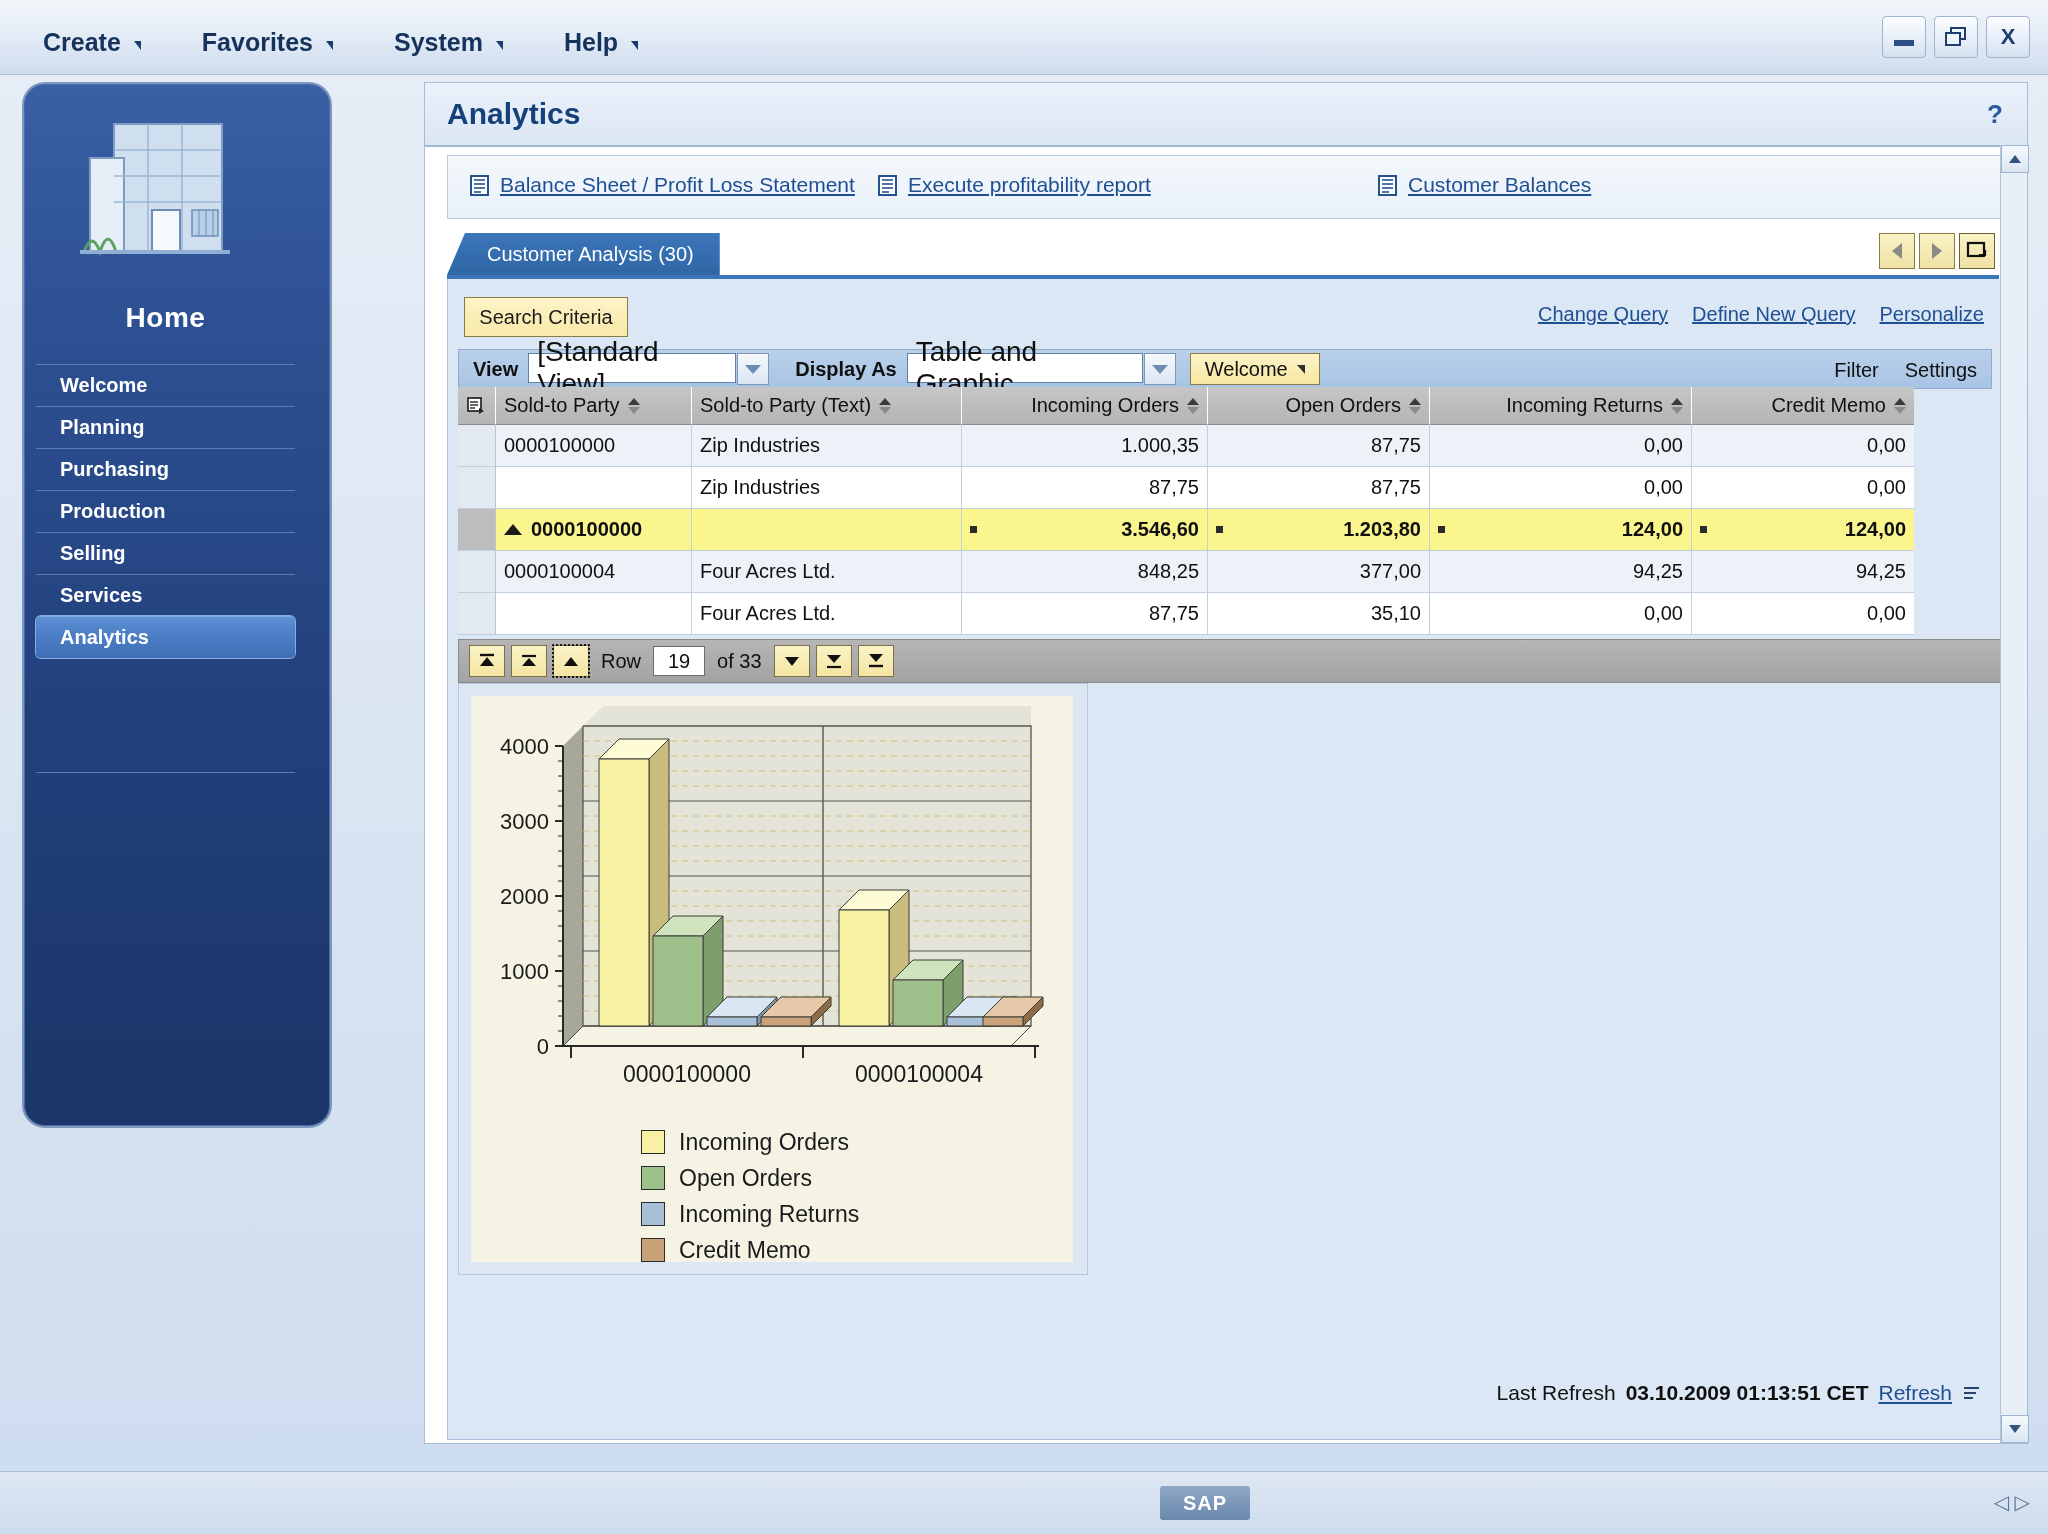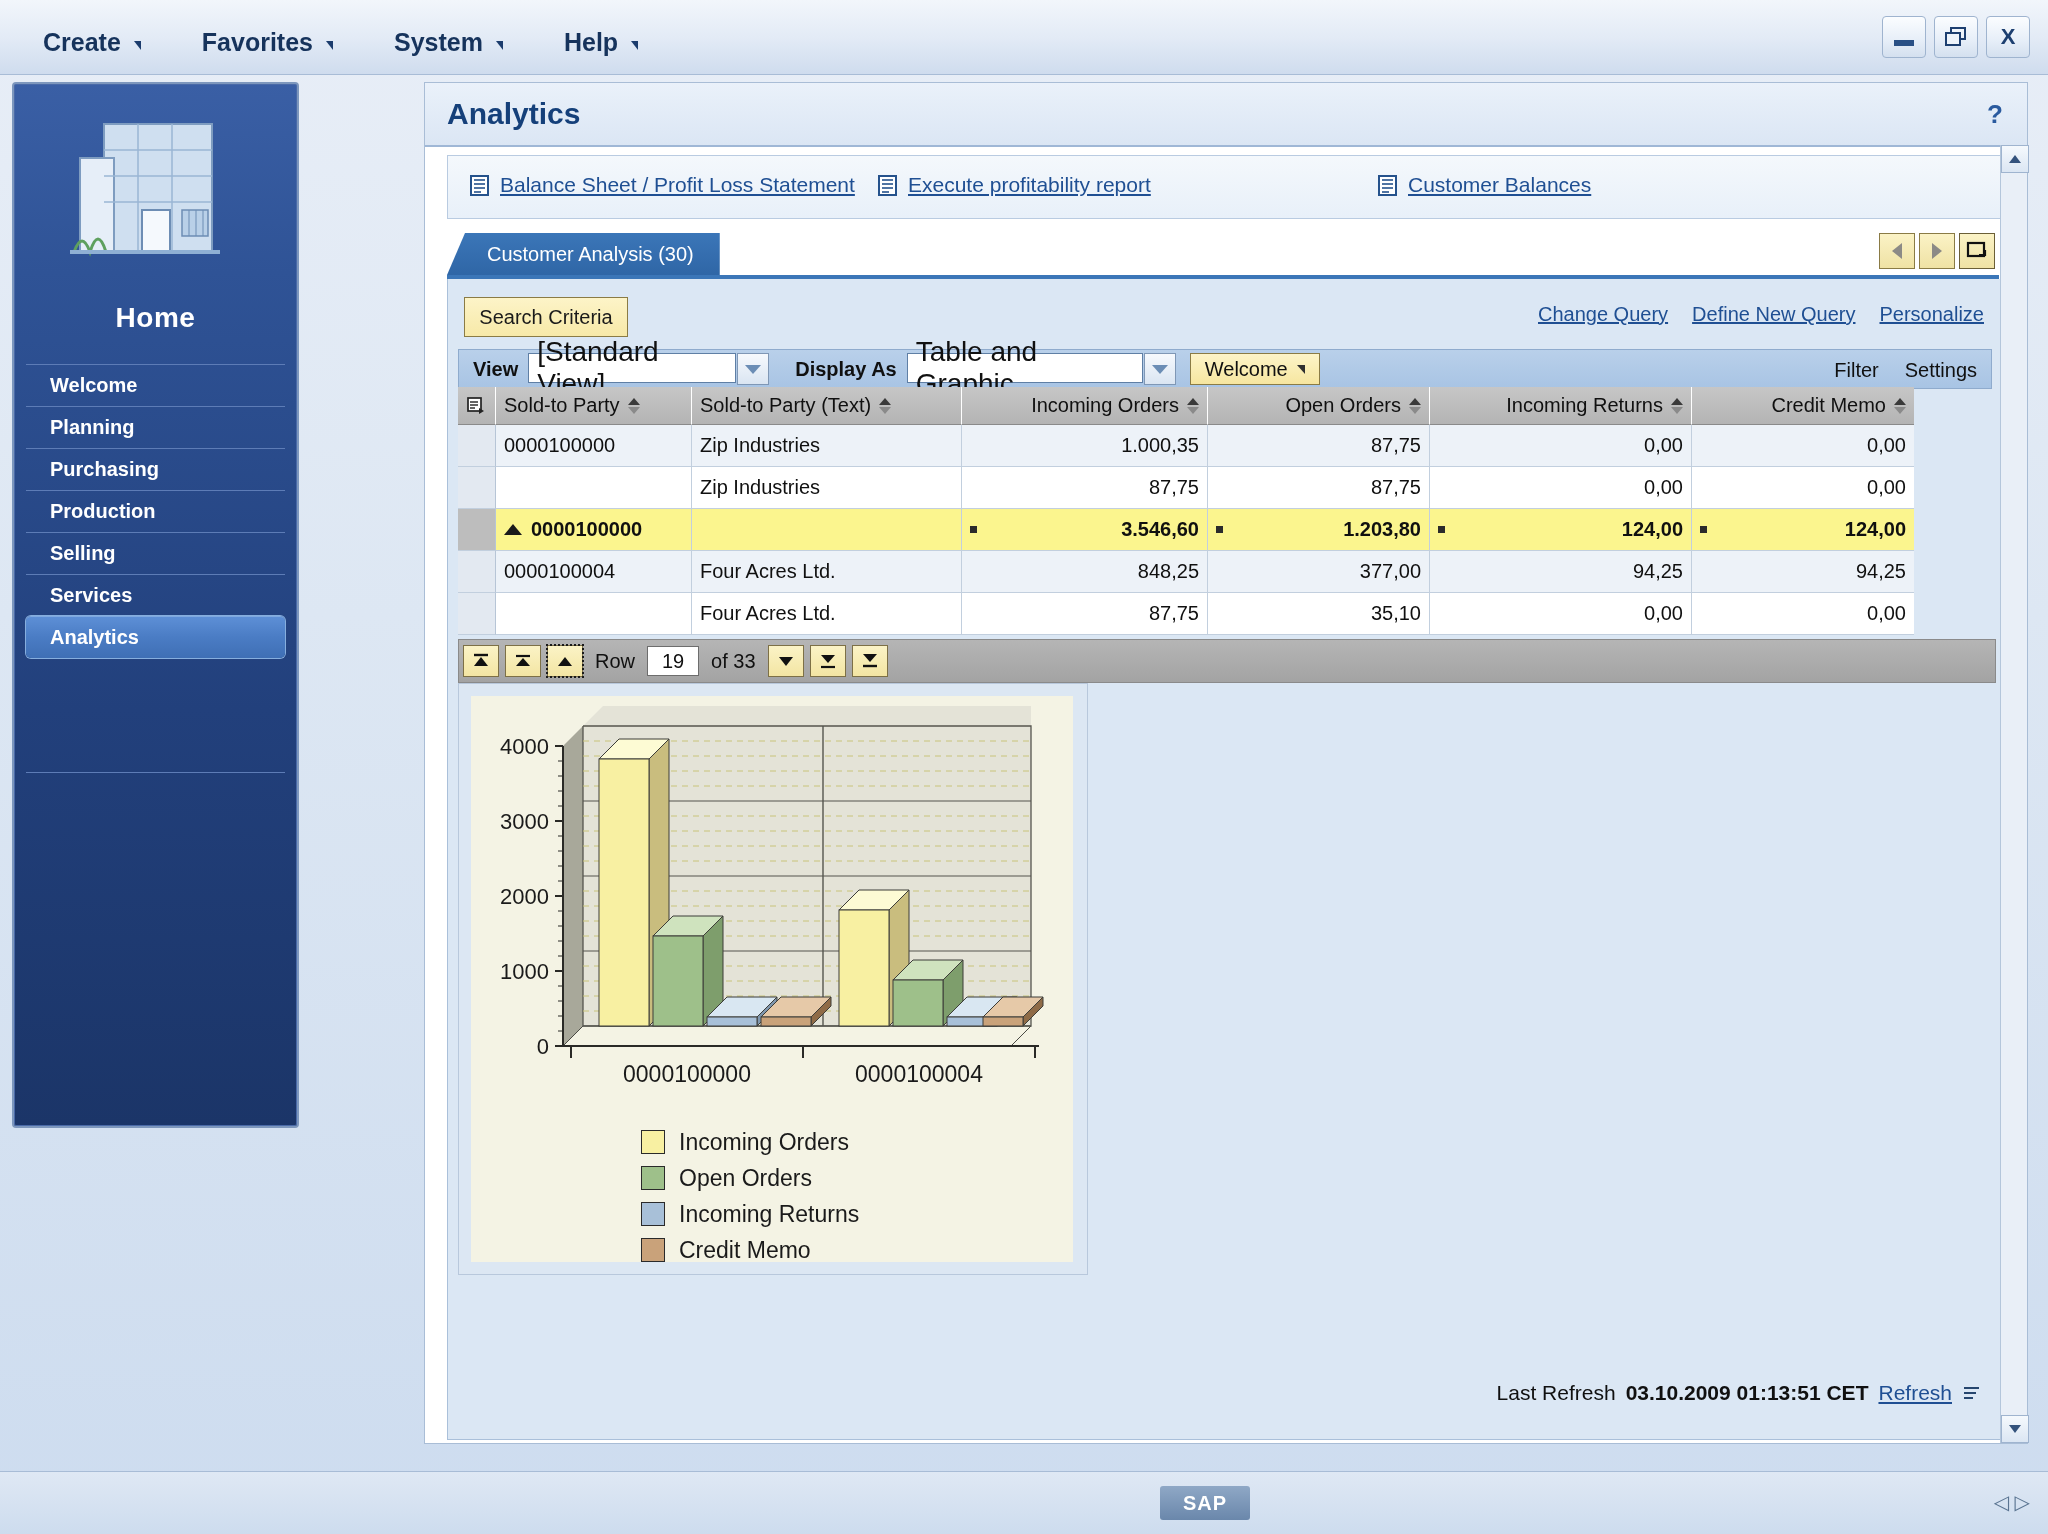--- a/index.html
+++ b/index.html
@@ -35,24 +35,25 @@
     width:42px;height:40px;border:1px solid #9fb4cf;border-radius:4px;
     background:linear-gradient(180deg,#fbfdff 0%,#e6eef8 60%,#d4e0ef 100%);
     display:flex;align-items:center;justify-content:center;
     color:#1d3f70;font-size:22px;font-weight:bold;
   }
   .winbtn .dash{width:20px;height:6px;background:#2a5085;margin-top:12px;}
   .winbtn svg{display:block;}
 
   
   .sidebar{
-    position:absolute;left:12px;top:82px;width:283px;height:1042px;
+    position:absolute;left:22px;top:82px;width:283px;height:1042px;
     background:linear-gradient(180deg,#3a5fa5 0%,#2f5396 18%,#22407c 60%,#1b3568 100%);
-    border:2px solid #7d97bd;border-radius:4px;
+    border:2px solid #7d97bd;border-radius:23px;
     box-shadow:inset 0 0 0 1px #4a6aa8;
+    padding-left:23px;
   }
   .sb-logo{position:absolute;left:0;top:22px;width:283px;height:190px;}
   .sb-home{
     position:absolute;left:0;top:218px;width:283px;text-align:center;
     color:#ffffff;font-size:28px;font-weight:bold;letter-spacing:.5px;
   }
   .sb-list{position:absolute;left:12px;top:280px;width:259px;}
   .sb-item{
     position:relative;height:41px;line-height:41px;padding-left:24px;
     color:#ffffff;font-size:20px;font-weight:bold;
@@ -170,21 +171,21 @@
   .c3{width:246px;}
   .c4{width:222px;}
   .c5{width:262px;}
   .c6{width:222px;}
   .trimark{width:0;height:0;border-left:9px solid transparent;border-right:9px solid transparent;border-bottom:11px solid #1a1a1a;margin-right:9px;}
   .sqmark{width:7px;height:7px;background:#2b2b2b;margin-right:auto;}
 
   .pager{
     position:absolute;left:10px;top:360px;width:1532px;height:42px;
     background:linear-gradient(180deg,#b5b5b5 0%,#a3a3a3 100%);
-    border:1px solid #8a8a8a;display:flex;align-items:center;padding-left:4px;gap:6px;
+    border:1px solid #8a8a8a;display:flex;align-items:center;padding-left:10px;gap:6px;
   }
   .pgbtn{
     width:34px;height:30px;background:linear-gradient(180deg,#fbf3c6 0%,#f3e5a3 100%);
     border:1px solid #7d7046;display:flex;align-items:center;justify-content:center;cursor:pointer;
   }
   .pgbtn.focus{outline:2px dotted #1a1a1a;outline-offset:-1px;}
   .pgtxt{font-size:20px;color:#101010;margin:0 6px;}
   .pginput{
     width:50px;height:28px;background:#ffffff;border:1px solid #6d6d6d;
     font-size:20px;color:#101010;display:flex;align-items:center;justify-content:center;

